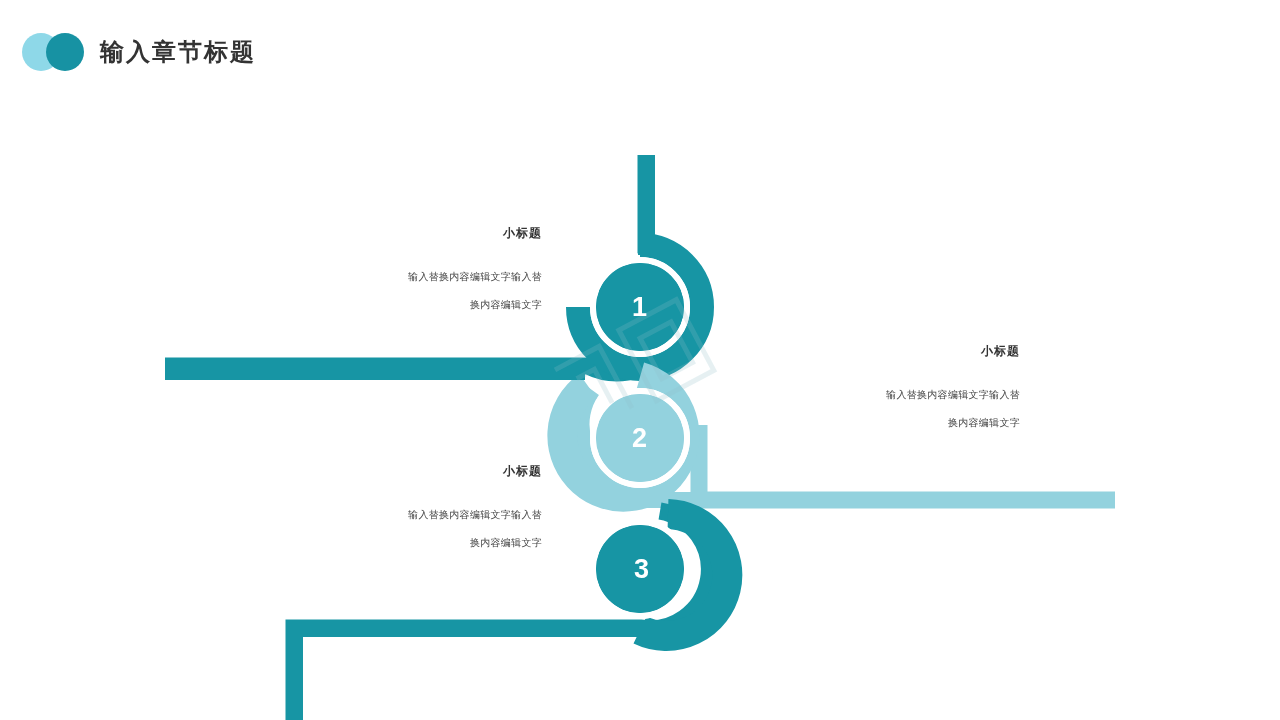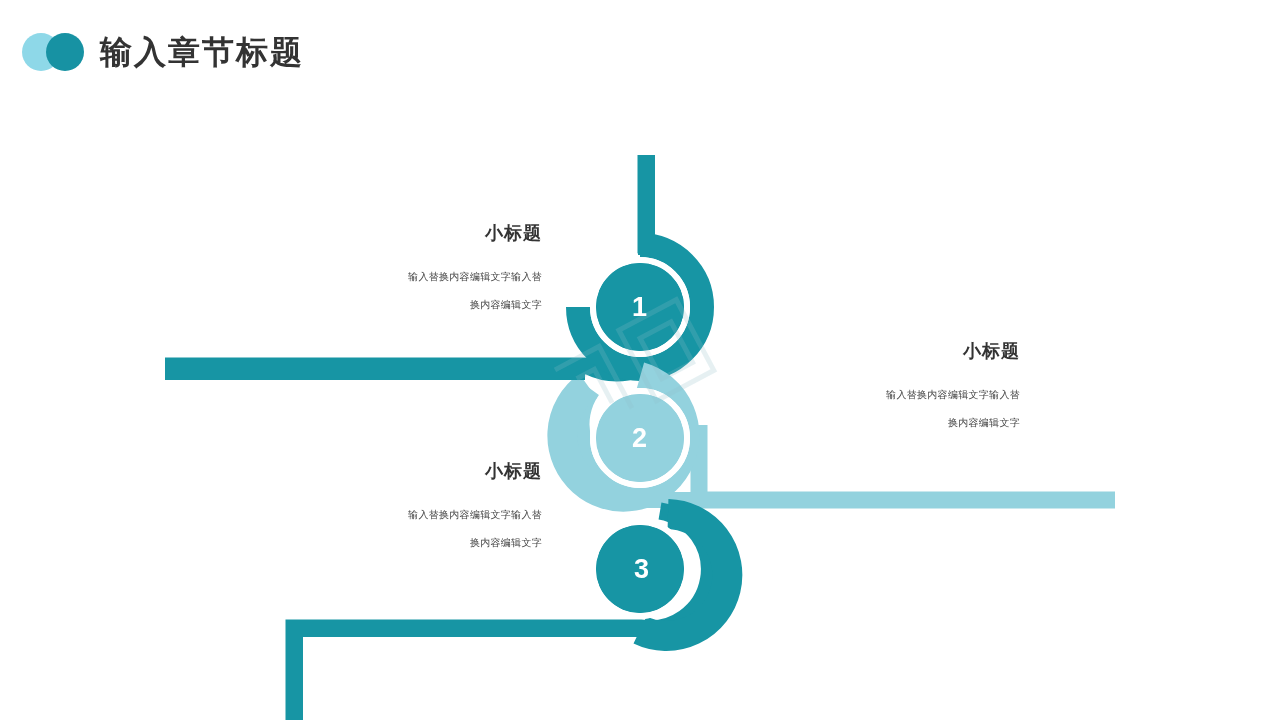--- a/index.html
+++ b/index.html
@@ -43,21 +43,21 @@
   #logo-circle-light {
     left: 0;
   }
   #logo-circle-dark {
     left: 24px;
   }
   #section-title {
     position: absolute;
     left: 100px;
     top: 30px;
-    font-size: 32px;
+    font-size: 24px;
     font-weight: bold;
     letter-spacing: 2px;
     color: #333333;
     line-height: 44px;
     white-space: nowrap;
   }
 
   
   #ribbon-graphic {
     position: absolute;
@@ -83,21 +83,21 @@
   #step-number-3 { left: 597px; top: 554px; }
 
   
   .text-block {
     position: absolute;
     width: 290px;
   }
   .block-right-align { text-align: right; }
 
   .block-heading {
-    font-size: 18px;
+    font-size: 12px;
     font-weight: bold;
     color: #333333;
     letter-spacing: 1px;
     line-height: 26px;
     margin: 0 0 17px 0;
   }
   .block-body {
     font-size: 10px;
     color: #444444;
     line-height: 28px;

